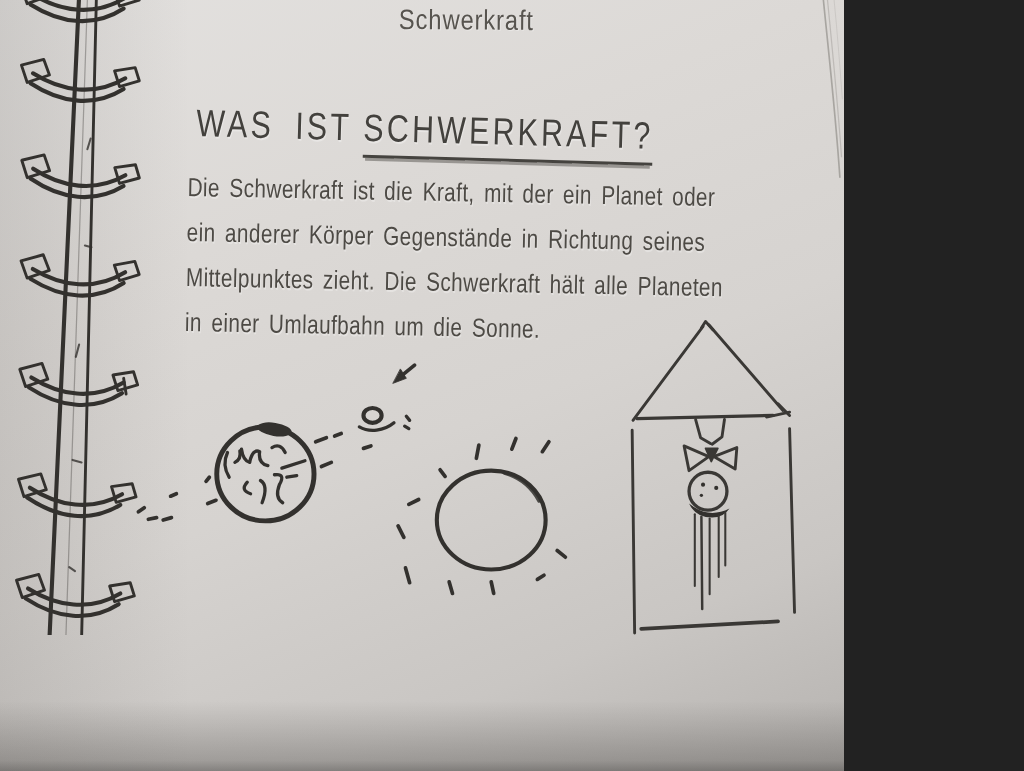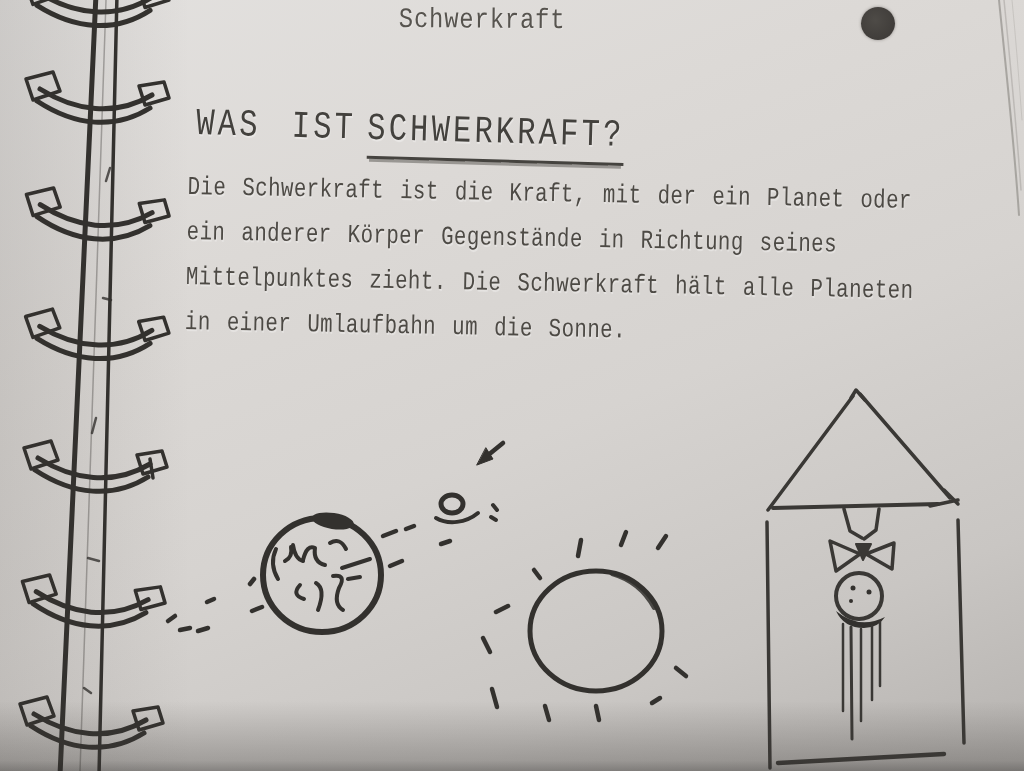--- a/index.html
+++ b/index.html
@@ -1,19 +1,19 @@
 <!DOCTYPE html>
 <html><head>
 <meta charset="utf-8">
 <style>
   html,body{margin:0;padding:0;background:#222;}
   .page{
-    position:relative;width:1024px;height:771px;overflow:hidden;
+    position:relative;width:844px;height:771px;overflow:hidden;
     background:linear-gradient(158deg,#e3e1df 0%,#dcd9d6 30%,#d6d3d0 55%,#c9c6c3 80%,#b5b2af 100%);
-    font-family:Liberation Mono, monospace;
+    font-family:Liberation Sans, sans-serif;
   }
   .page::before{ 
     content:"";position:absolute;left:0;top:0;width:190px;height:100%;
     background:linear-gradient(90deg,rgba(70,66,62,.14),rgba(70,66,62,0));
     pointer-events:none;
   }
   .sketch{position:absolute;inset:0;}
   .header{
     position:absolute;left:399px;top:4px;
     font-size:28px;letter-spacing:1px;color:#57544f;

